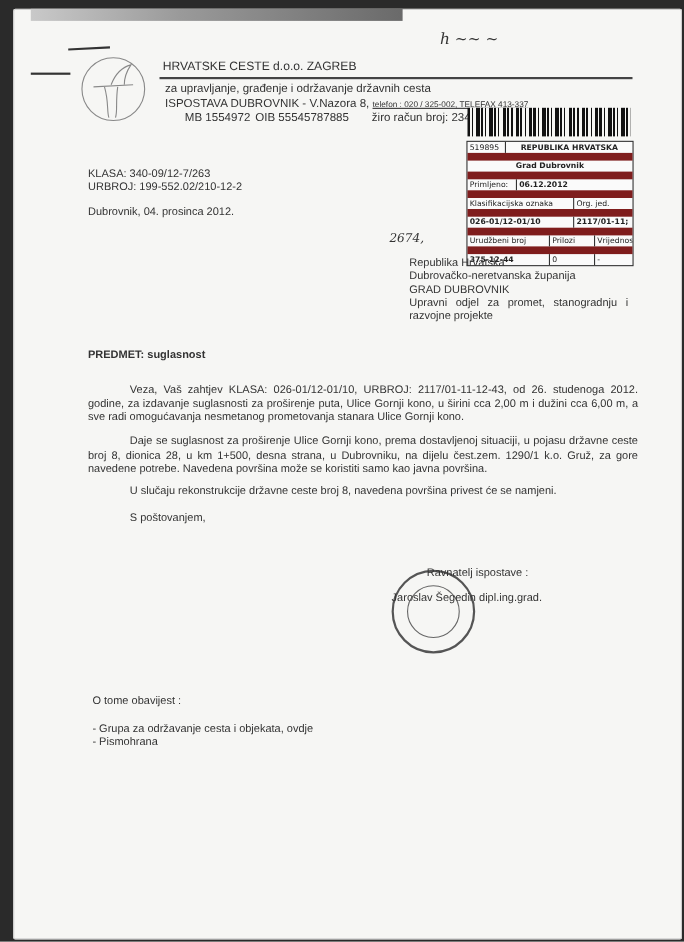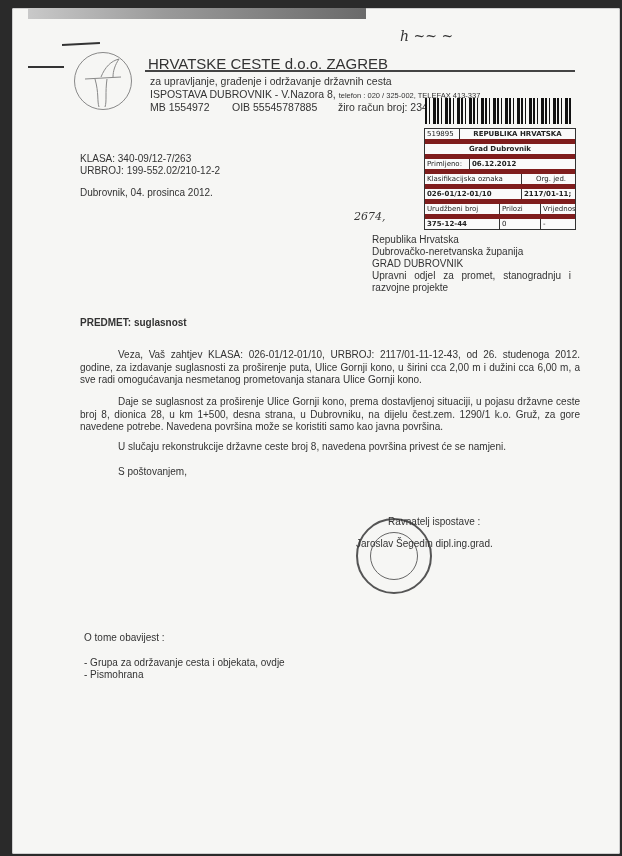--- a/index.html
+++ b/index.html
@@ -2,26 +2,26 @@
 <html><head>
 <meta charset="utf-8">
 <style>
   html,body{margin:0;padding:0;}
   body{width:622px;height:856px;background:#2a2a2a;position:relative;overflow:hidden;font-family:"Liberation Sans",sans-serif;color:#222;}
   .page{position:absolute;left:12px;top:8px;width:608px;height:846px;background:#f6f6f4;border-radius:2px;box-shadow:inset 0 0 0 1px #cfcfcf;}
   .topband{position:absolute;left:28px;top:8px;width:338px;height:11px;background:linear-gradient(90deg,#c9c9c9 0%,#9a9a9a 40%,#6a6a6a 100%);}
   .scribble-line{position:absolute;height:2px;background:#333;}
   .logo{position:absolute;left:74px;top:52px;width:56px;height:56px;border:1px solid #888;border-radius:50%;}
   .abs{position:absolute;white-space:nowrap;}
-  .hdr-title{left:148px;top:55px;font-size:15px;color:#333;}
+  .hdr-title{left:148px;top:55px;font-size:11px;color:#333;}
   .hdr-rule{position:absolute;left:145px;top:70px;width:430px;height:1.5px;background:#444;}
   .hdr-l{font-size:10.5px;color:#333;}
-  .hdr-small{font-size:7.5px;}
+  .hdr-small{font-size:7.5px;text-decoration:underline;}
   .stamp{position:absolute;left:424px;top:128px;width:150px;border:1px solid #333;background:#fafafa;font-size:7px;font-family:"DejaVu Sans",sans-serif;}
-  .stamp .row{display:flex;border-bottom:5px solid #7f1d1d;height:10px;line-height:10px;}
+  .stamp .row{display:flex;border-bottom:7px solid #7f1d1d;height:10px;line-height:10px;}
   .stamp .row:last-child{border-bottom:none;}
   .stamp .c{border-right:1px solid #333;padding:0 2px;overflow:hidden;}
   .stamp .c:last-child{border-right:none;}
   .b{font-weight:bold;}
   .barcode{position:absolute;left:425px;top:98px;width:148px;height:26px;background:repeating-linear-gradient(90deg,#111 0 2px,#f6f6f4 2px 4px,#111 4px 5px,#f6f6f4 5px 8px,#111 8px 11px,#f6f6f4 11px 12px);}
   .txt{font-size:10px;color:#333;}
   .para{position:absolute;left:80px;width:500px;font-size:10px;line-height:12.5px;color:#333;text-align:justify;}
   .indent{text-indent:38px;}
   .handnum{font-family:"DejaVu Serif",serif;font-style:italic;font-size:11px;color:#333;}
   .seal{position:absolute;left:356px;top:518px;width:72px;height:72px;border:2px solid #555;border-radius:50%;}
@@ -41,42 +41,42 @@
     <path d="M10 26 L46 24" stroke="#888" fill="none" stroke-width="1"></path>
     <path d="M20 26 C24 40 22 48 24 54 M32 26 C30 40 32 48 30 54" stroke="#888" fill="none" stroke-width="1"></path>
     <path d="M26 24 C30 14 36 8 44 6 C40 12 38 18 38 24" stroke="#888" fill="none" stroke-width="1"></path>
   </svg>
 </div>
 
 <div class="abs hdr-title">HRVATSKE CESTE d.o.o. ZAGREB</div>
 <div class="hdr-rule"></div>
 <div class="abs hdr-l" style="left:150px;top:75px;">za upravljanje, građenje i održavanje  državnih cesta</div>
 <div class="abs hdr-l" style="left:150px;top:88px;"><span>ISPOSTAVA DUBROVNIK - V.Nazora 8,</span> <span class="hdr-small">telefon : 020 / 325-002,  TELEFAX 413-337</span></div>
-<div class="abs hdr-l" style="left:150px;top:101px;">MB 1554972</div>
+<div class="abs hdr-l" style="left:168px;top:101px;">MB 1554972</div>
 <div class="abs hdr-l" style="left:232px;top:101px;">OIB 55545787885</div>
 <div class="abs hdr-l" style="left:338px;top:101px;width:180px;overflow:hidden;">žiro račun broj: 2340009-1100231002</div>
 <div class="abs handnum" style="left:400px;top:28px;font-size:14px;">h ~~ ~</div>
 
 <div class="barcode"></div>
 
 <div class="stamp">
   <div class="row">
       <div class="c" style="width:30px;">519895</div>
       <div class="c b" style="flex:1;text-align:center;">REPUBLIKA HRVATSKA</div>
     </div>
   <div class="row">
       <div class="c b" style="flex:1;text-align:center;">Grad Dubrovnik</div>
     </div>
   <div class="row">
       <div class="c" style="width:40px;">Primljeno:</div>
       <div class="c b" style="flex:1;">06.12.2012</div>
     </div>
   <div class="row">
       <div class="c" style="width:92px;">Klasifikacijska oznaka</div>
-      <div class="c" style="flex:1;margin-left:12px;">Org. jed.</div>
+      <div class="c" style="flex:1;">Org. jed.</div>
     </div>
   <div class="row">
       <div class="c b" style="width:92px;">026-01/12-01/10</div>
       <div class="c b" style="flex:1;">2117/01-11;</div>
     </div>
   <div class="row">
       <div class="c" style="width:70px;">Urudžbeni broj</div>
       <div class="c" style="width:36px;">Prilozi</div>
       <div class="c" style="flex:1;">Vrijednosti</div>
     </div>

